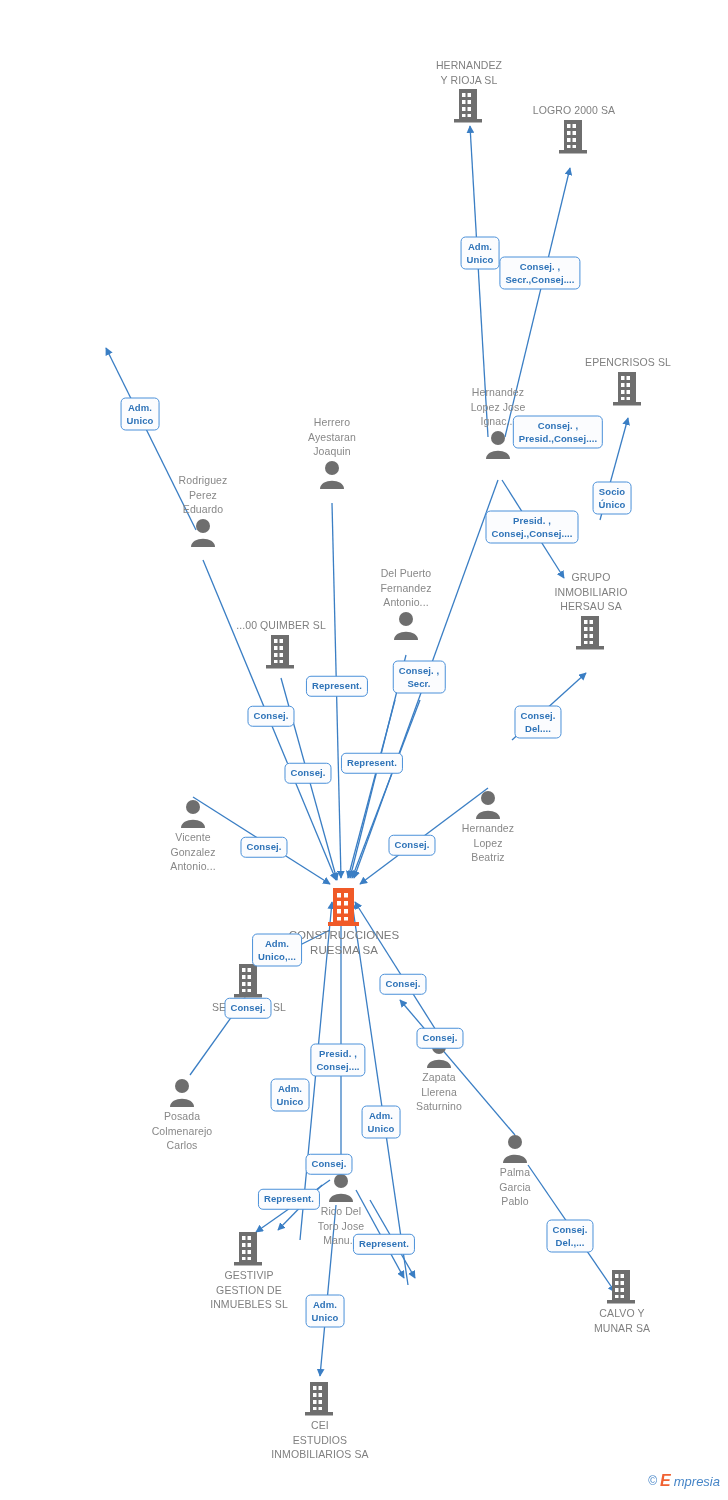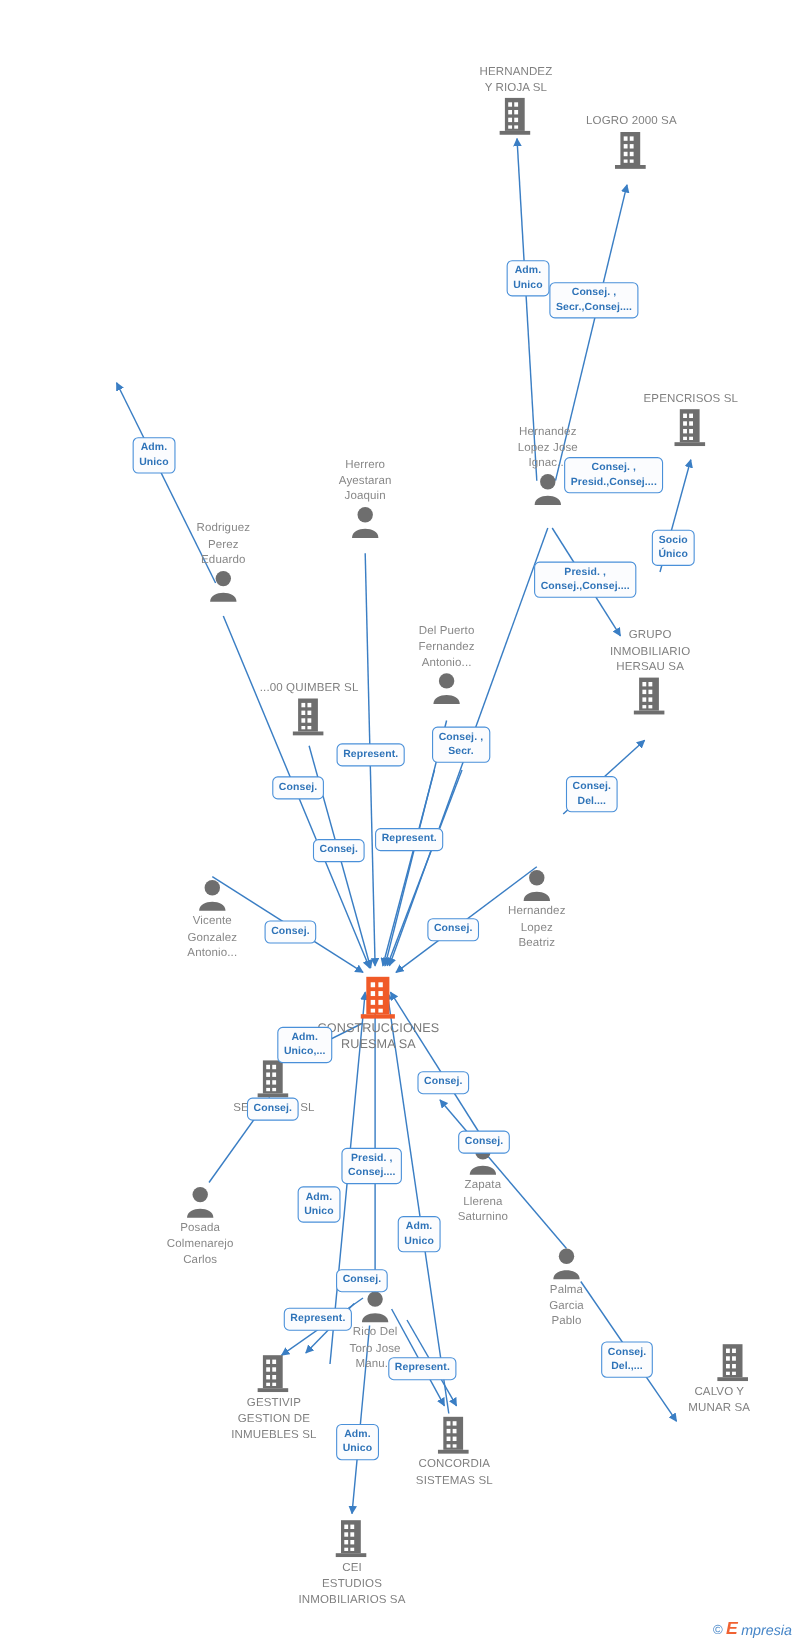--- a/index.html
+++ b/index.html
@@ -427,42 +427,22 @@
             <rect x="8" y="27" width="3.5" height="3"></rect>
             <rect x="13.5" y="27" width="3.5" height="3"></rect>
           </g>
         </svg>
     </div>
     <div class="caption">GESTIVIP
 GESTION DE
 INMUEBLES SL</div>
   </div>
 
-  <div class="node company" style="left:413px; top:1286px;">
-    <div class="glyph">
-      <svg width="30" height="38" viewBox="0 0 30 38">
-          <rect x="5" y="2" width="18" height="30" fill="#6e6e6e"></rect>
-          <rect x="0" y="32" width="28" height="3.5" fill="#6e6e6e"></rect>
-          <g fill="#ffffff">
-            <rect x="8" y="6" width="3.5" height="4"></rect>
-            <rect x="13.5" y="6" width="3.5" height="4"></rect>
-            <rect x="8" y="13" width="3.5" height="4"></rect>
-            <rect x="13.5" y="13" width="3.5" height="4"></rect>
-            <rect x="8" y="20" width="3.5" height="4"></rect>
-            <rect x="13.5" y="20" width="3.5" height="4"></rect>
-            <rect x="8" y="27" width="3.5" height="3"></rect>
-            <rect x="13.5" y="27" width="3.5" height="3"></rect>
-          </g>
-        </svg>
-    </div>
-    <div class="caption">CONCORDIA
-SISTEMAS SL</div>
-  </div>
-
-  <div class="node company" style="left:622px; top:1220px;align-items:flex-end;">
+
+  <div class="node company" style="left:622px; top:1268px;">
     <div class="glyph">
       <svg width="30" height="38" viewBox="0 0 30 38">
           <rect x="5" y="2" width="18" height="30" fill="#6e6e6e"></rect>
           <rect x="0" y="32" width="28" height="3.5" fill="#6e6e6e"></rect>
           <g fill="#ffffff">
             <rect x="8" y="6" width="3.5" height="4"></rect>
             <rect x="13.5" y="6" width="3.5" height="4"></rect>
             <rect x="8" y="13" width="3.5" height="4"></rect>
             <rect x="13.5" y="13" width="3.5" height="4"></rect>
             <rect x="8" y="20" width="3.5" height="4"></rect>

